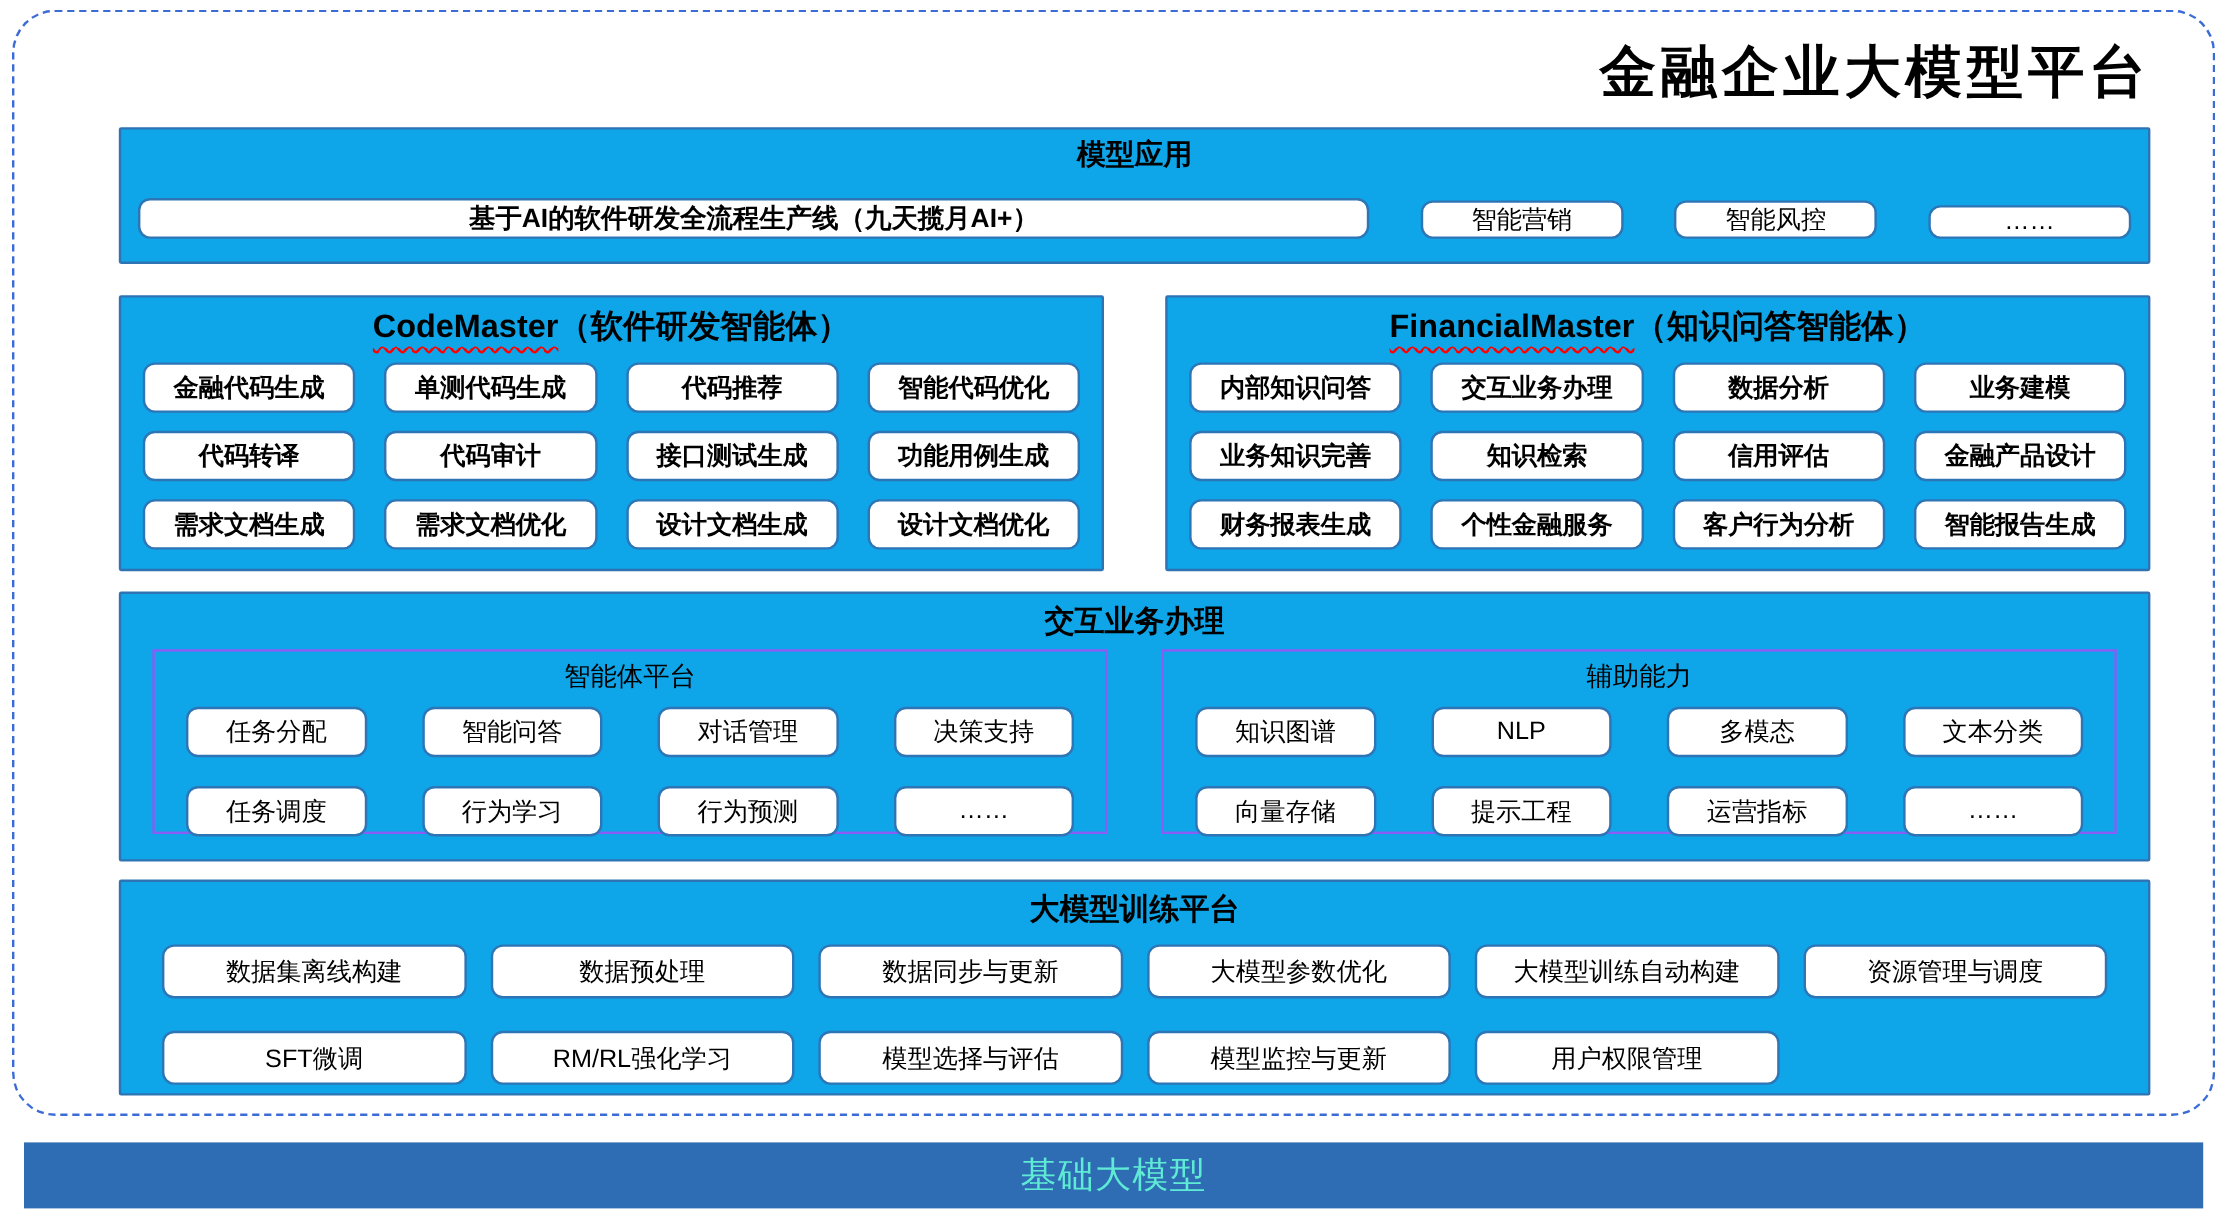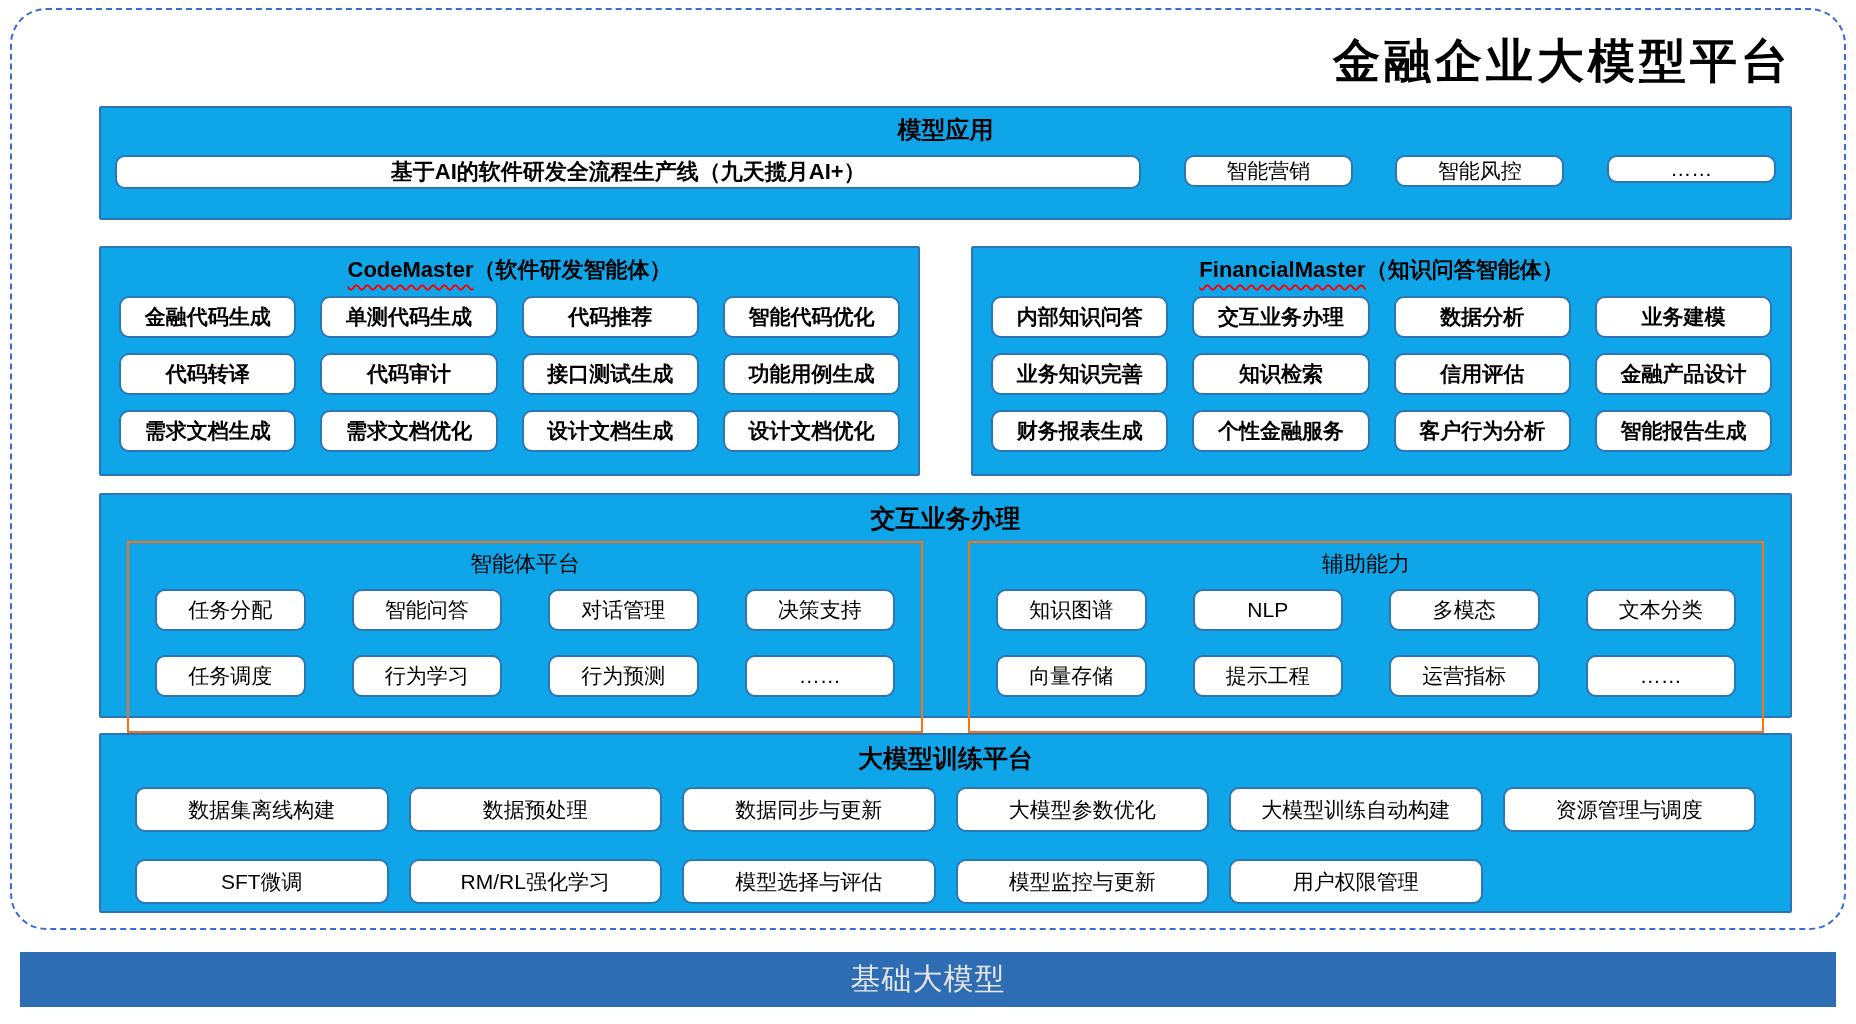--- a/index.html
+++ b/index.html
@@ -36,77 +36,77 @@
   .sec-header{
     text-align:center;
     font-weight:bold;
     font-size:24px;
     padding-top:8px;
     line-height:1.2;
   }
   
   .sec-model-app{height:114px;margin-bottom:26px;padding:0 14px;}
   .app-row{
-    display:flex;justify-content:space-between;align-items:flex-start;
+    display:flex;justify-content:space-between;align-items:flex-end;
     height:44px;margin-top:10px;border-radius:17px;
   }
   .pill{
     box-sizing:border-box;
     border:2px solid #2E75B6;
     border-radius:10px;
     display:flex;align-items:center;justify-content:center;
     font-size:21px;
     background:#fff;
     text-align:center;
   }
   .pipeline-box{flex:0 0 61.8%;font-weight:bold;font-size:22px;}
   .app-row .pill.app-box{flex:0 0 10.2%;}
   
   .agents-row{display:flex;gap:16px;margin-bottom:17px;}
   .sec-agent{flex:1;height:230px;padding:0 12px 0 12px;box-sizing:border-box;}
   .agent-title{
-    text-align:center;font-weight:bold;font-size:22px;padding-top:8px;line-height:1.25;
+    text-align:center;font-weight:bold;font-size:27px;padding-top:8px;line-height:1.25;
   }
   .squiggle{
     text-decoration-line:underline;
     text-decoration-style:wavy;
     text-decoration-color:#FF0000;
     text-decoration-thickness:2px;
     text-underline-offset:7px;
   }
   .grid4{
     display:grid;grid-template-columns:repeat(4,1fr);
     gap:15px 24px;margin-top:12px;padding:0 6px;
   }
   .grid4 .pill{height:42px;}
   .sec-agent .grid4 .pill{font-weight:bold;}
   
   .sec-runtime{height:225px;margin-bottom:15px;padding:0 26px;}
   .runtime-panels{display:flex;gap:45px;margin-top:8px;}
   .sub-panel{
-    flex:1;box-sizing:border-box;height:192px;
-    border:2px solid #f97316;
+    flex:1;box-sizing:border-box;height:154px;
+    border:2px solid #8b5cf6;
     padding:0 22px;
   }
   .sub-title{text-align:center;font-size:22px;font-weight:normal;padding-top:6px;}
   .sub-panel .grid4{gap:24px 46px;margin-top:10px;padding:0 4px;}
   .sub-panel .pill{font-weight:normal;}
   
   .sec-training{height:180px;padding:0 22px;}
   .grid6{
     display:grid;grid-template-columns:repeat(6,1fr);
     gap:27px 20px;margin-top:14px;padding:0 12px;
   }
   .grid6 .pill{height:45px;font-weight:normal;}
   
   .foundation{
     margin:22px 20px 0 20px;
     height:55px;
     background:#2E6DB4;
-    color:#e5e5e5;
+    color:#5eead4;
     display:flex;align-items:center;justify-content:center;
     font-size:30px;
     letter-spacing:1px;
   }
 </style>
 </head>
 <body>
 
 <div class="outer-dashed">
 

